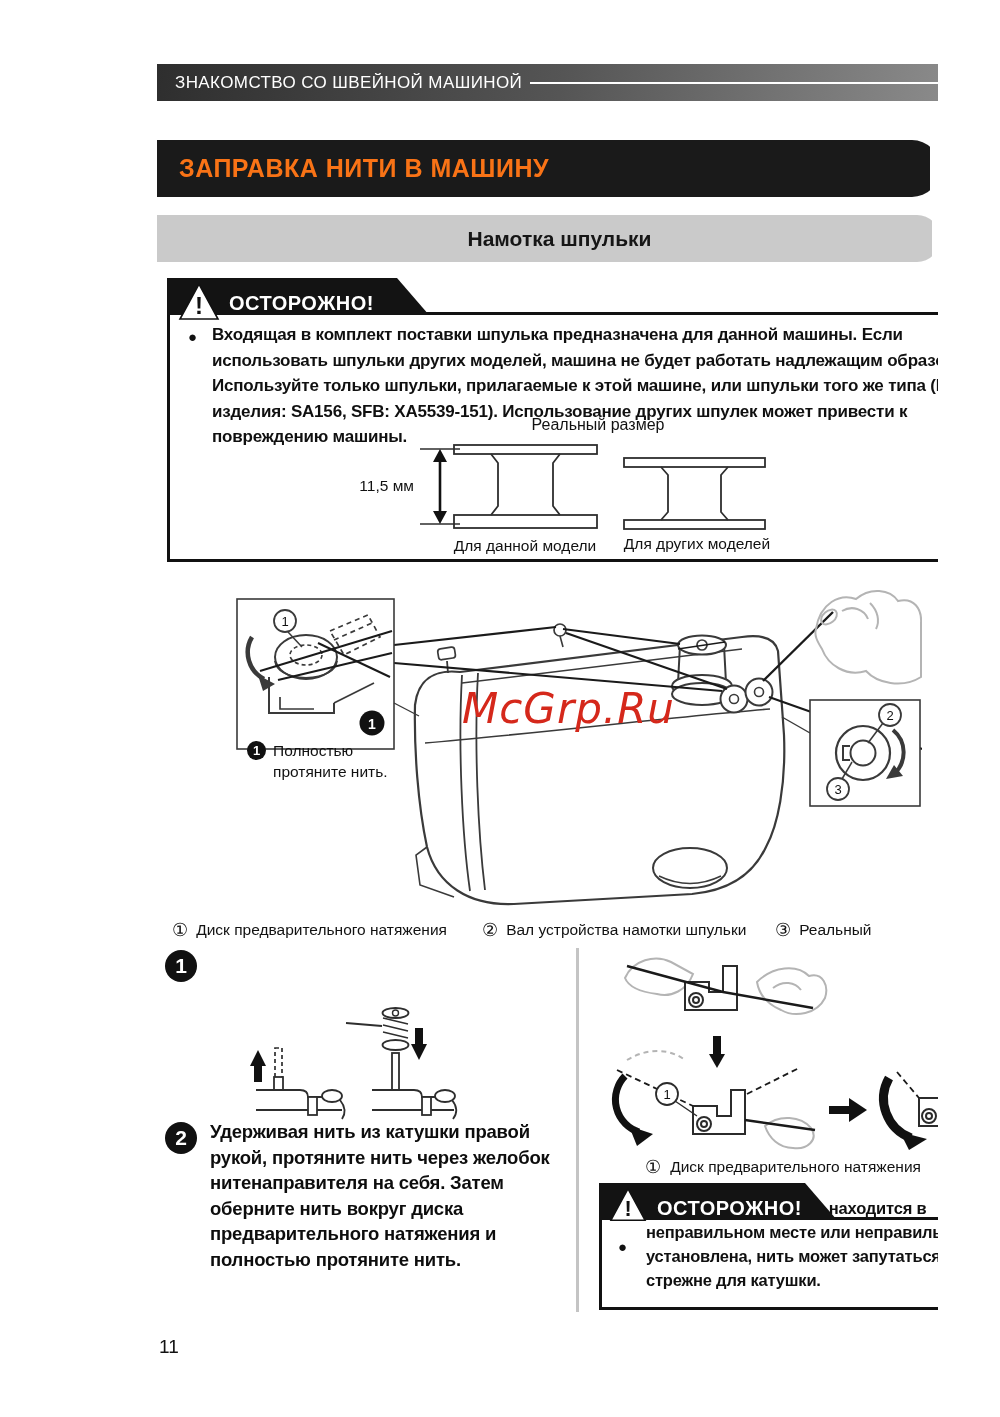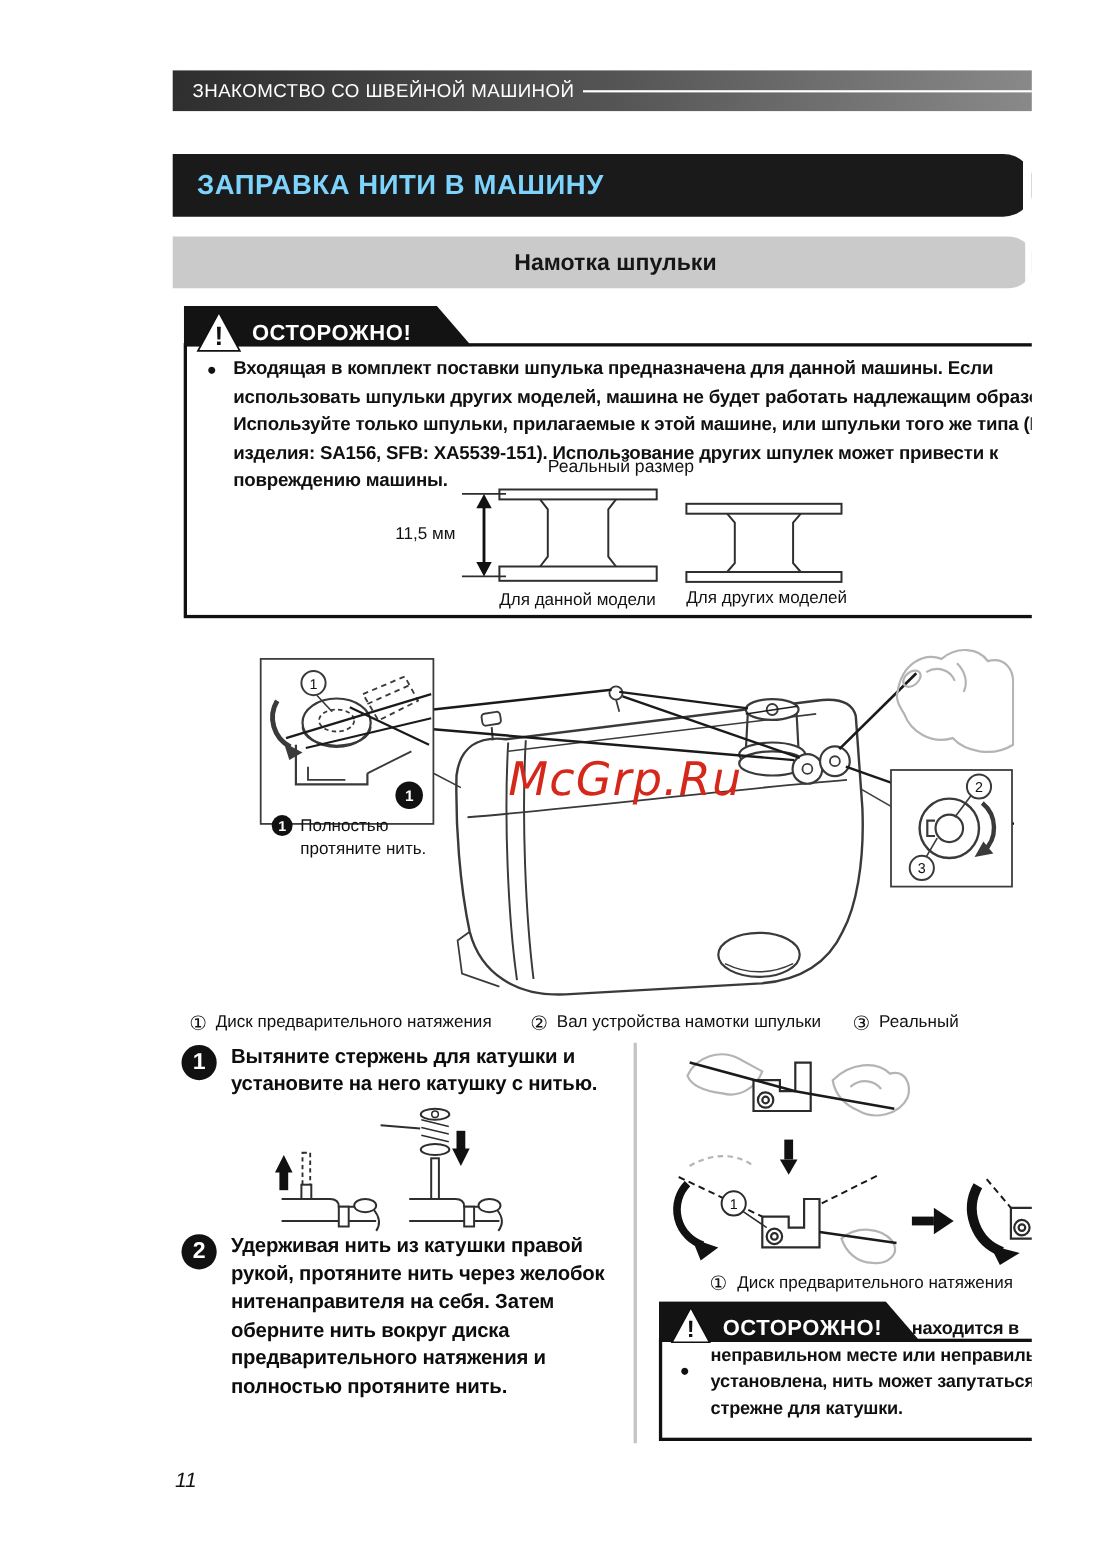--- a/index.html
+++ b/index.html
@@ -16,21 +16,21 @@
     left:95px; top:64px; width:900px; height:37px;
     background:linear-gradient(100deg,#2e2e2e 0%,#555 45%,#9a9a9a 100%);
     display:flex; align-items:center; padding:0 14px 0 18px;
     color:#fff; font-size:17px; letter-spacing:.4px;
   }
   .chapter-line { flex:1; height:2px; background:#fff; margin-left:8px; }
 
   
   .banner-main {
     left:95px; top:140px; width:783px; height:57px; background:#1a1a1a;
-    border-radius:0 28px 28px 0; color:#7dd3fc; font-size:25px; font-weight:bold;
+    border-radius:0 28px 28px 0; color:#f97316; font-size:25px; font-weight:bold;
     line-height:57px; padding-left:22px; letter-spacing:.5px;
   }
   .banner-sub {
     left:95px; top:215px; width:783px; height:47px; background:#cacaca;
     border-radius:0 23px 23px 0; color:#161616; font-size:21px; font-weight:bold;
     line-height:47px; padding-left:22px;text-align:center;
   }
   .crescent { overflow:visible; }
   .crescent .c-outer { position:absolute; left:0; top:0; width:100%; height:100%; background:#b2b2b2; }
   .crescent .c-inner { position:absolute; top:0; width:100%; height:100%; background:#fff; }
@@ -55,21 +55,21 @@
   .w2-tab { left:537px; top:1183px; width:238px; height:37px; padding-left:58px; z-index:3; }
   .w2-icon { left:547px; top:1187px; z-index:4; }
   .warn-bullet { font-size:15px; }
   .warn-text { font-weight:bold; color:#101010; letter-spacing:-.2px; }
   .w1-bullet { left:126px; top:328px; }
   .w1-text { left:150px; top:322px; width:762px; font-size:17px; line-height:25.5px; }
   .w2-bullet { left:556px; top:1238px; }
   .w2-text { left:584px; top:1196px; width:334px; font-size:16.5px; line-height:24px; }
 
   
-  .diag-title { left:436px; top:416px; width:200px; text-align:left; font-size:16px; }
+  .diag-title { left:436px; top:416px; width:200px; text-align:center; font-size:16px; }
   .dim-label { left:288px; top:477px; width:64px; text-align:right; font-size:15.5px; }
   .diag-cap-left  { left:360px; top:537px; width:206px; text-align:center; font-size:15.5px; }
   .diag-cap-right { left:528px; top:535px; width:214px; text-align:center; font-size:15.5px; }
 
   
   .machine-svg { left:160px; top:585px; }
   .callout { left:185px; top:740px; width:160px; display:flex; gap:7px; font-size:15.5px; line-height:21px; }
   .num-badge {
     flex:0 0 auto; width:19px; height:19px; border-radius:50%; background:#111;
     color:#fff; font-size:13px; font-weight:bold; text-align:center; line-height:19px; margin-top:1px;
@@ -95,21 +95,21 @@
   .step-text { font-weight:bold; font-size:18.5px; letter-spacing:-.2px; color:#0d0d0d; }
   .st-1 { left:148px; top:948px; width:368px; line-height:24.5px; }
   .st-2 { left:148px; top:1119px; width:354px; line-height:25.5px; }
   .step1-svg { left:180px; top:998px; }
 
   
   .col-divider { left:514px; top:948px; width:3px; height:364px; background:#c4c4c4; }
   .guide-svg { left:535px; top:948px; }
   .guide-caption { left:583px; top:1156px; display:flex; align-items:center; gap:9px; font-size:15.5px; }
 
-  .page-num { left:97px; top:1336px; font-size:19px;font-style:italic; }
+  .page-num { left:97px; top:1336px; font-size:19px; }
 
   svg text { font-family:"Liberation Sans", sans-serif; }
 </style>
 </head>
 <body>
 
 <div id="page">
 
   <div class="abs chapter-bar">
     <span>ЗНАКОМСТВО СО ШВЕЙНОЙ МАШИНОЙ</span>
@@ -275,21 +275,20 @@
   <div class="abs legend-item li-2">
     <span class="legend-num">②</span>
     <span>Вал устройства намотки шпульки</span>
   </div>
   <div class="abs legend-item li-3">
     <span class="legend-num">③</span>
     <span>Реальный</span>
   </div>
 
   <div class="abs step-badge sb-1">1</div>
-  <div class="abs step-text st-1">Вытяните стержень для катушки и установите на него катушку с нитью.</div>
 
   <svg class="abs step1-svg" width="340" height="122" viewBox="0 0 340 122">
     <g fill="none" stroke="#2e2e2e">
 
       <g>
         <rect x="33" y="50" width="7" height="32" stroke-width="1.7" stroke-dasharray="4,3"></rect>
         <rect x="32" y="79" width="9" height="13" stroke-width="1.8" fill="#fff"></rect>
         <path d="M14,92 L58,92 Q66,92 66,99 L100,99" stroke-width="1.8"></path>
         <path d="M14,112 L100,112" stroke-width="1.8"></path>
         <rect x="66" y="99" width="9" height="18" stroke-width="1.8" fill="#fff"></rect>

